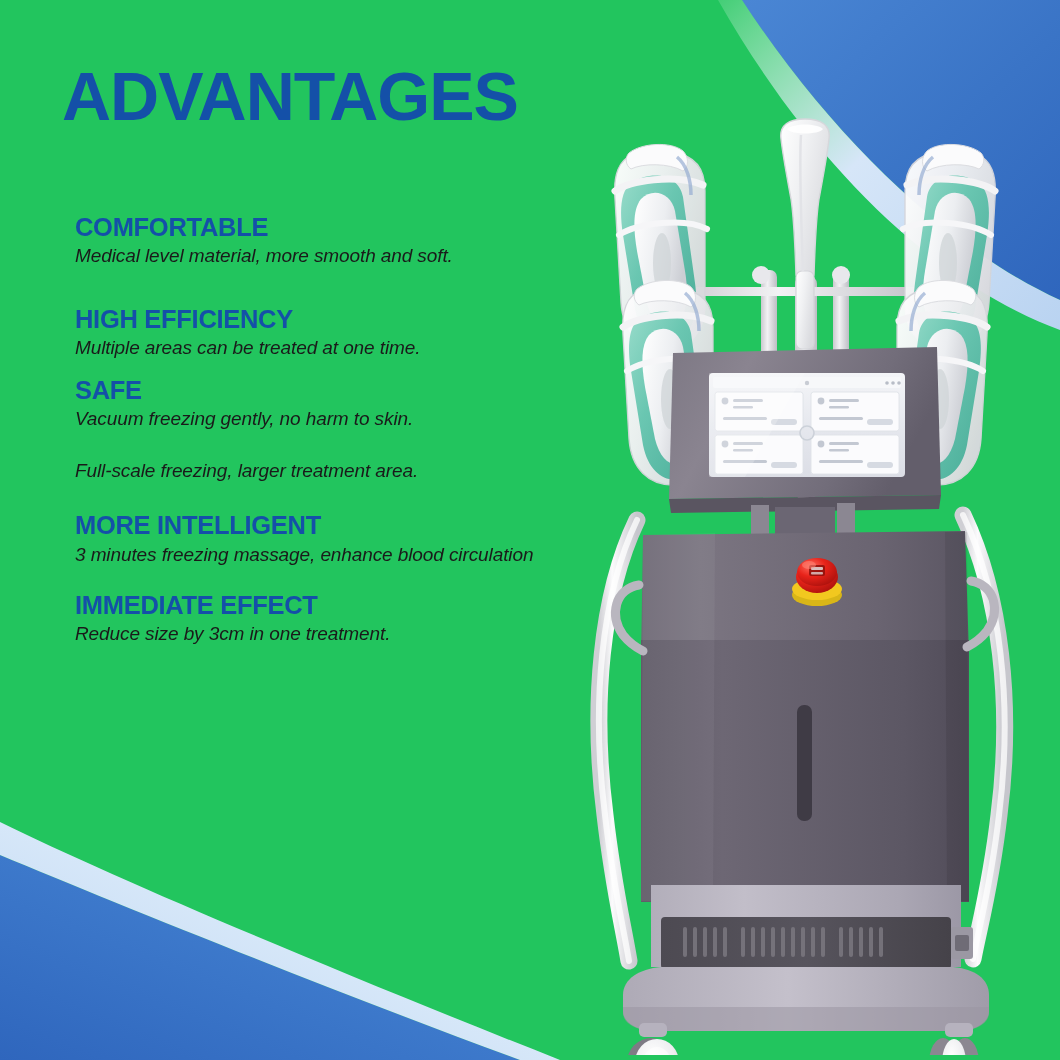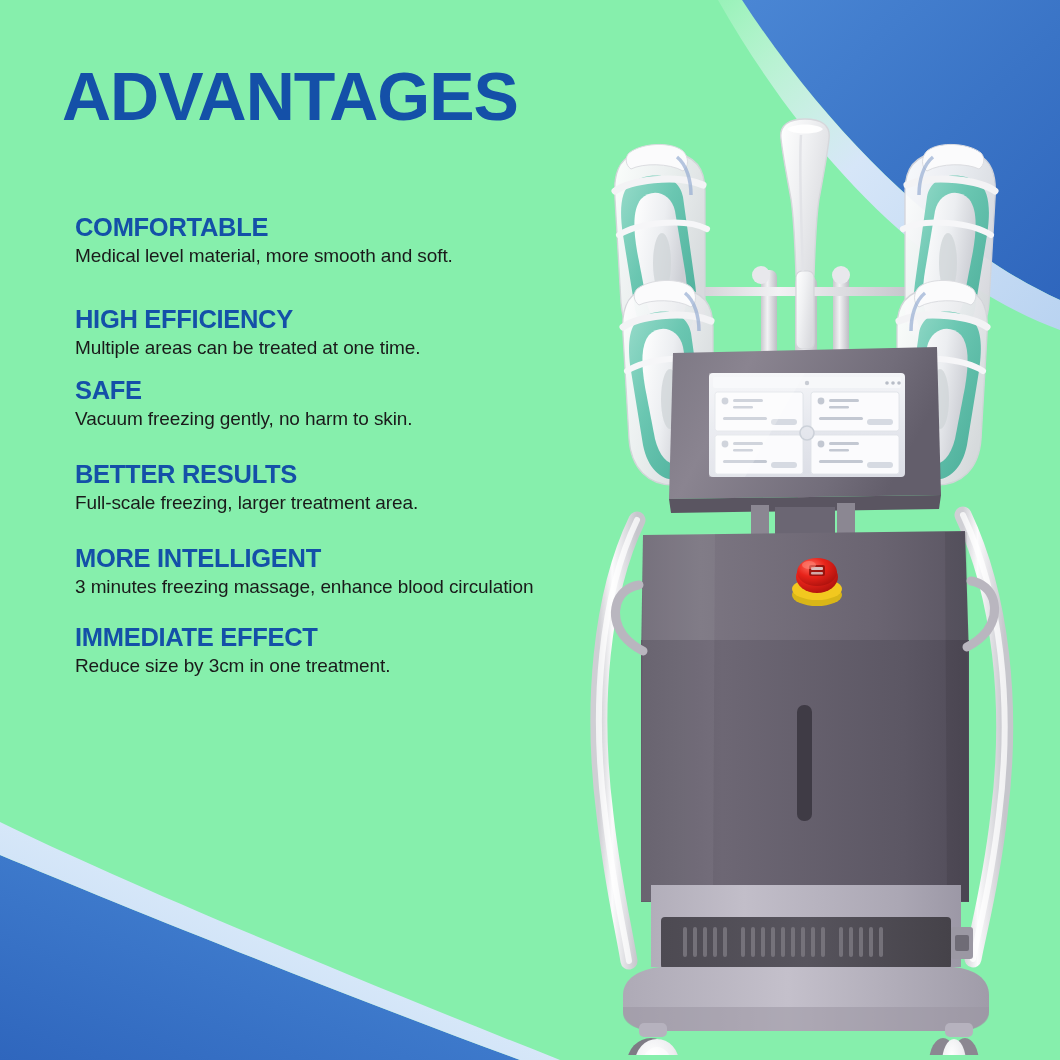--- a/index.html
+++ b/index.html
@@ -3,21 +3,21 @@
 <meta charset="utf-8">
 <style>
   * { margin:0; padding:0; box-sizing:border-box; }
   html,body { width:1060px; height:1060px; }
   body {
     font-family:"Liberation Sans", sans-serif;
     background:#ffffff;
     position:relative;
     overflow:hidden;
   }
-  #page { position:absolute; inset:0; width:1060px; height:1060px; overflow:hidden; background:#86efac; }
+  #page { position:absolute; inset:0; width:1060px; height:1060px; overflow:hidden; background:#22c55e; }
 
   
   .deco { position:absolute; inset:0; width:1060px; height:1060px; pointer-events:none; }
 
   
   .content { position:absolute; left:0; top:0; width:600px; height:1060px; z-index:5; }
   .page-title {
     position:absolute; left:62px; top:62px;
     font-size:68px; font-weight:bold; letter-spacing:-1px;
     color:#1450a8; line-height:1;
@@ -25,20 +25,21 @@
   .features { position:absolute; left:75px; top:212px; width:478px; }
   .feature { margin-bottom:20px; }
   .feature:last-child { margin-bottom:0; }
   .f-title {
     color:#1450a8; font-weight:bold; font-size:25.5px;
     letter-spacing:-0.3px; line-height:1.18; margin-bottom:2px;
   }
   .f-desc {
     color:#1a1a1a; font-size:19px; line-height:1.24;
     letter-spacing:-0.1px;
+    font-style:italic;
   }
 
   
   .feature.f0 { margin-bottom:36px; }
   .feature.f1 { margin-bottom:16px; }
   .feature.f2 { margin-bottom:28px; }
   .feature.f3 { margin-bottom:28px; }
   .feature.f4 { margin-bottom:28px; }
   .feature.f5 { margin-bottom:24px; }
 
@@ -98,21 +99,20 @@
         <div class="f-title">HIGH EFFICIENCY</div>
         <div class="f-desc">Multiple areas can be treated at one time.</div>
       </div>
 
       <div class="feature f2">
         <div class="f-title">SAFE</div>
         <div class="f-desc">Vacuum freezing gently, no harm to skin.</div>
       </div>
 
       <div class="feature f3">
-        <div class="f-title">BETTER RESULTS</div>
         <div class="f-desc">Full-scale freezing, larger treatment area.</div>
       </div>
 
 
       <div class="feature f5">
         <div class="f-title">MORE INTELLIGENT</div>
         <div class="f-desc">3 minutes freezing massage, enhance blood circulation</div>
       </div>
 
       <div class="feature f6">

